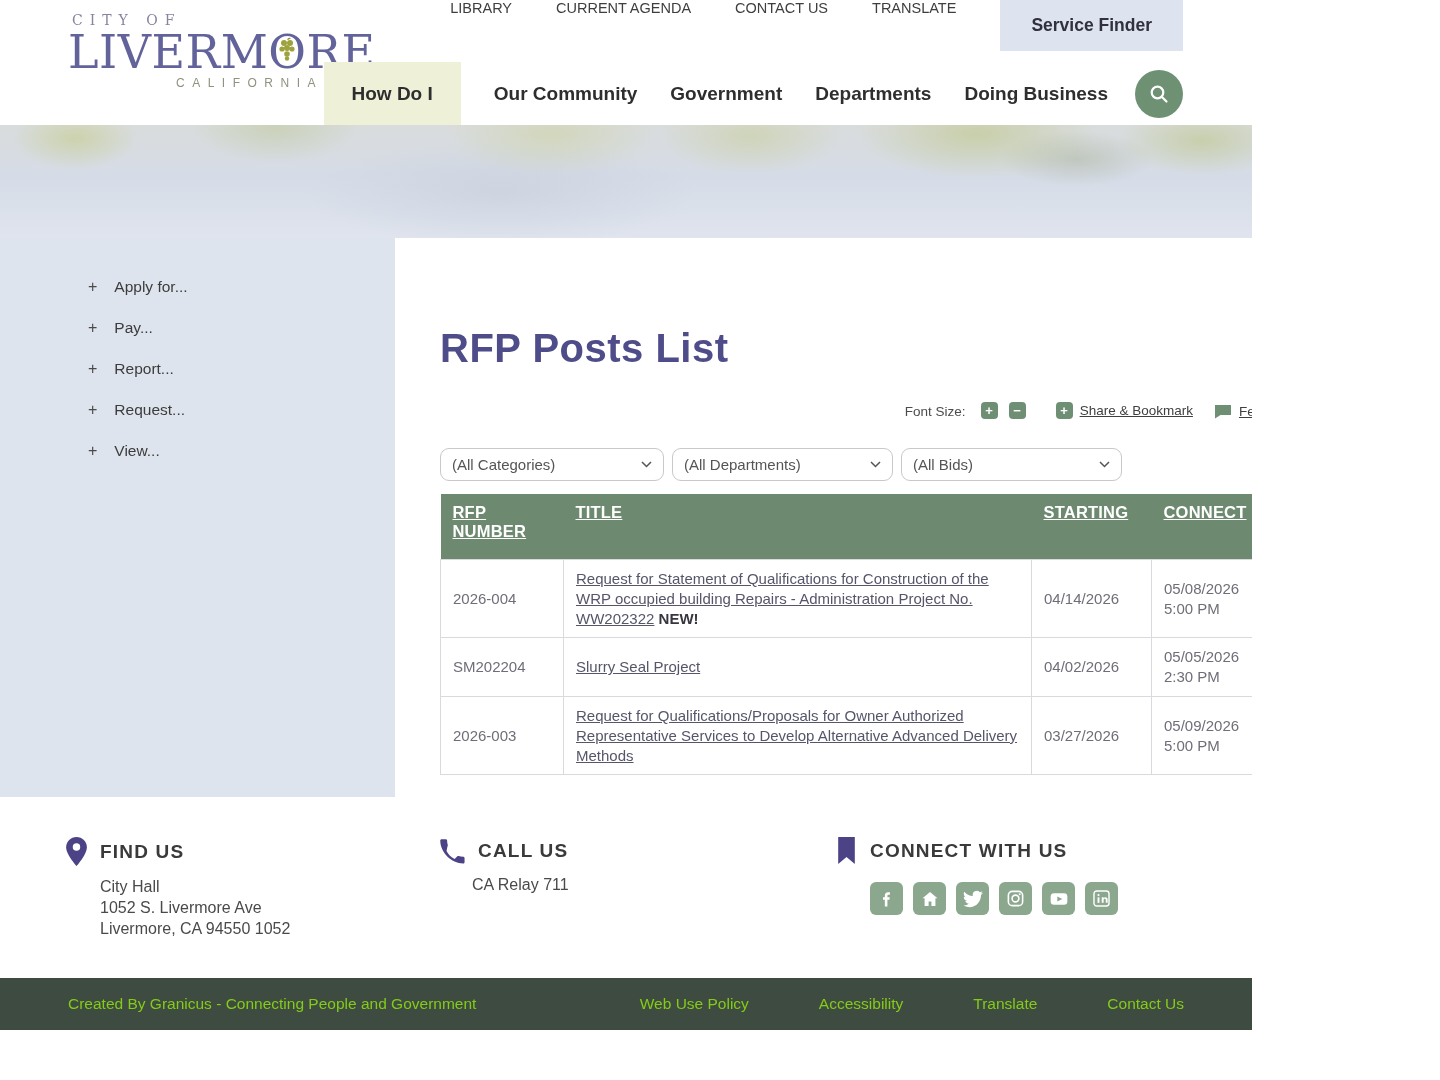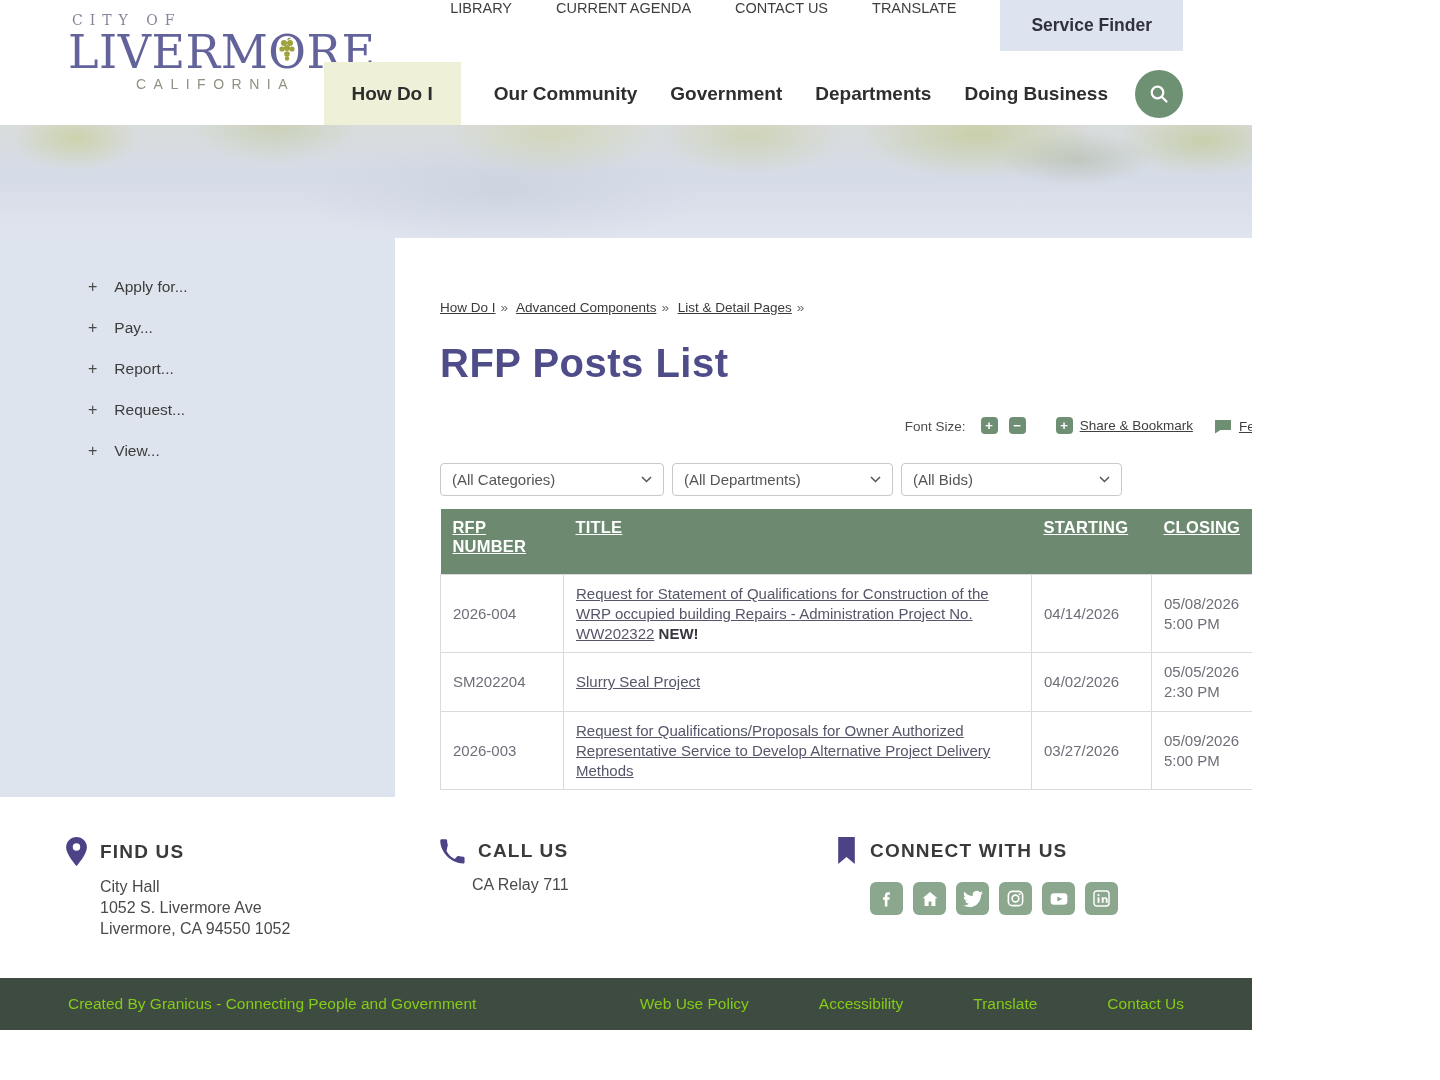--- a/index.html
+++ b/index.html
@@ -7,21 +7,21 @@
   body { font-family:"Liberation Sans", sans-serif; width:1440px; }
   .page { width:1252px; height:1080px; background:#fff; overflow:hidden; }
 
   
   .site-header { height:125px; position:relative; background:#fff; }
   .logo { position:absolute; left:68px; top:12px; cursor:pointer; }
   .logo-cityof { font-family:"DejaVu Serif", serif; font-size:14px; letter-spacing:7px; color:#85859f; margin-left:4px; }
   .logo-name { font-family:"DejaVu Serif", serif; font-size:46px; color:#63639b; line-height:1.05; letter-spacing:0.5px; }
   .grape-o { position:relative; display:inline-block; }
   .grape-o svg { position:absolute; left:50%; top:9px; transform:translateX(-50%); }
-  .logo-state { font-size:14px; letter-spacing:7.5px; color:#90917f; margin-left:68px; margin-top:0px; }
+  .logo-state { font-size:12px; letter-spacing:7.5px; color:#90917f; margin-left:108px; margin-top:0px; }
 
   .utility-nav { position:absolute; right:69px; top:0; height:51px; display:flex; align-items:flex-start; }
   .util-link { font-size:14.5px; color:#3e3e3e; margin-right:44px; cursor:pointer; white-space:nowrap; }
   .service-finder { height:51px; background:#dee4ef; display:flex; align-items:center; padding:0 31px; font-size:17.5px; font-weight:bold; color:#30303f; cursor:pointer; }
 
   .main-nav { position:absolute; right:69px; top:62px; height:63px; display:flex; align-items:center; }
   .nav-item { font-weight:bold; font-size:19px; color:#2e2e2e; margin-left:33px; cursor:pointer; white-space:nowrap; }
   .nav-item.active { background:#eef0d8; align-self:stretch; display:flex; align-items:center; padding:0 28px; margin-left:0; }
   .search-btn { width:48px; height:48px; border-radius:50%; background:#6e9173; margin-left:27px; display:flex; align-items:center; justify-content:center; cursor:pointer; flex:0 0 auto; }
 
@@ -54,21 +54,21 @@
 
   .toolbar { display:flex; align-items:flex-end; justify-content:flex-end; margin-top:31px; font-size:13.5px; color:#4c4c4c; }
   .fs-label { margin-right:15px; }
   .fs-btn { width:17px; height:17px; border-radius:4px; background:#6f8f74; color:#fff; display:flex; align-items:center; justify-content:center; font-size:13px; font-weight:bold; cursor:pointer; line-height:1; }
   .fs-btn.minus { margin-left:11px; }
   .tool-group { display:flex; align-items:center; margin-left:30px; cursor:pointer; }
   .tool-group.tight { margin-left:21px; }
   .tool-lbl { text-decoration:underline; color:#3f3f3f; margin-left:7px; white-space:nowrap; }
 
   .filters { display:flex; margin-top:29px; }
-  .select { height:33px; border:1px solid #c9c9c9; border-radius:4px; background:#fff; display:flex; align-items:center; justify-content:space-between; padding:0 11px; color:#555; font-size:15px; cursor:pointer; margin-right:8px; }
+  .select { height:33px; border:1px solid #c9c9c9; border-radius:9px; background:#fff; display:flex; align-items:center; justify-content:space-between; padding:0 11px; color:#555; font-size:15px; cursor:pointer; margin-right:8px; }
   .select.w1 { width:224px; } .select.w2 { width:221px; }
   .chev { color:#555; }
 
   table.rfp { border-collapse:collapse; margin-top:13px; width:931px; font-size:15px; table-layout:fixed; }
   .rfp th { background:#6d8a71; color:#fff; text-align:left; vertical-align:top; padding:9px 12px 18px; font-size:16.5px; font-weight:bold; letter-spacing:.2px; cursor:pointer; }
   .rfp th .th-lbl { text-decoration:underline; }
   .rfp td { border:1px solid #d9d9de; padding:9px 12px; color:#6e6e78; vertical-align:middle; line-height:1.32; background:#fff; }
   .col-number { width:123px; } .col-title { width:468px; } .col-start { width:120px; } .col-close { width:123px; } .col-status { width:97px; }
   .title-link { color:#56566a; text-decoration:underline; cursor:pointer; }
   .badge-new { color:#37373f; font-weight:bold; }
@@ -152,25 +152,20 @@
           <span class="side-plus">+</span>
           <span class="side-label">Request...</span>
         </div>
       <div class="side-item">
           <span class="side-plus">+</span>
           <span class="side-label">View...</span>
         </div>
     </aside>
 
     <main class="content">
-      <nav class="breadcrumb">
-        <span class="bc-link">How Do I</span><span class="bc-sep">»</span>
-        <span class="bc-link">Advanced Components</span><span class="bc-sep">»</span>
-        <span class="bc-link">List &amp; Detail Pages</span><span class="bc-sep">»</span>
-      </nav>
 
       <h1 class="page-title">RFP Posts List</h1>
 
       <div class="toolbar">
         <span class="fs-label">Font Size:</span>
         <span class="fs-btn">+</span>
         <span class="fs-btn minus">−</span>
         <span class="tool-group">
           <span class="fs-btn">+</span>
           <span class="tool-lbl">Share &amp; Bookmark</span>
@@ -211,21 +206,21 @@
             </svg>
         </div>
       </div>
 
       <table class="rfp">
         <thead>
           <tr>
             <th class="col-number"><span class="th-lbl">RFP NUMBER</span></th>
             <th class="col-title"><span class="th-lbl">TITLE</span></th>
             <th class="col-start"><span class="th-lbl">STARTING</span></th>
-            <th class="col-close"><span class="th-lbl">CLOSING</span></th>
+            <th class="col-close"><span class="th-lbl">CONNECT</span></th>
             <th class="col-status"><span class="th-lbl">STATUS</span></th>
           </tr>
         </thead>
         <tbody>
           <tr>
             <td>2026-004</td>
             <td><span class="title-link">Request for Statement of Qualifications for Construction of the WRP occupied building Repairs - Administration Project No. WW202322</span> <span class="badge-new">NEW!</span></td>
             <td>04/14/2026</td>
             <td>
                 <div>05/08/2026</div>
@@ -238,21 +233,21 @@
             <td><span class="title-link">Slurry Seal Project</span></td>
             <td>04/02/2026</td>
             <td>
                 <div>05/05/2026</div>
                 <div>2:30 PM</div>
               </td>
             <td>Open</td>
           </tr>
           <tr>
             <td>2026-003</td>
-            <td><span class="title-link">Request for Qualifications/Proposals for Owner Authorized Representative Service to Develop Alternative Project Delivery Methods</span></td>
+            <td><span class="title-link">Request for Qualifications/Proposals for Owner Authorized Representative Services to Develop Alternative Advanced Delivery Methods</span></td>
             <td>03/27/2026</td>
             <td>
                 <div>05/09/2026</div>
                 <div>5:00 PM</div>
               </td>
             <td>Open</td>
           </tr>
         </tbody>
       </table>
     </main>

